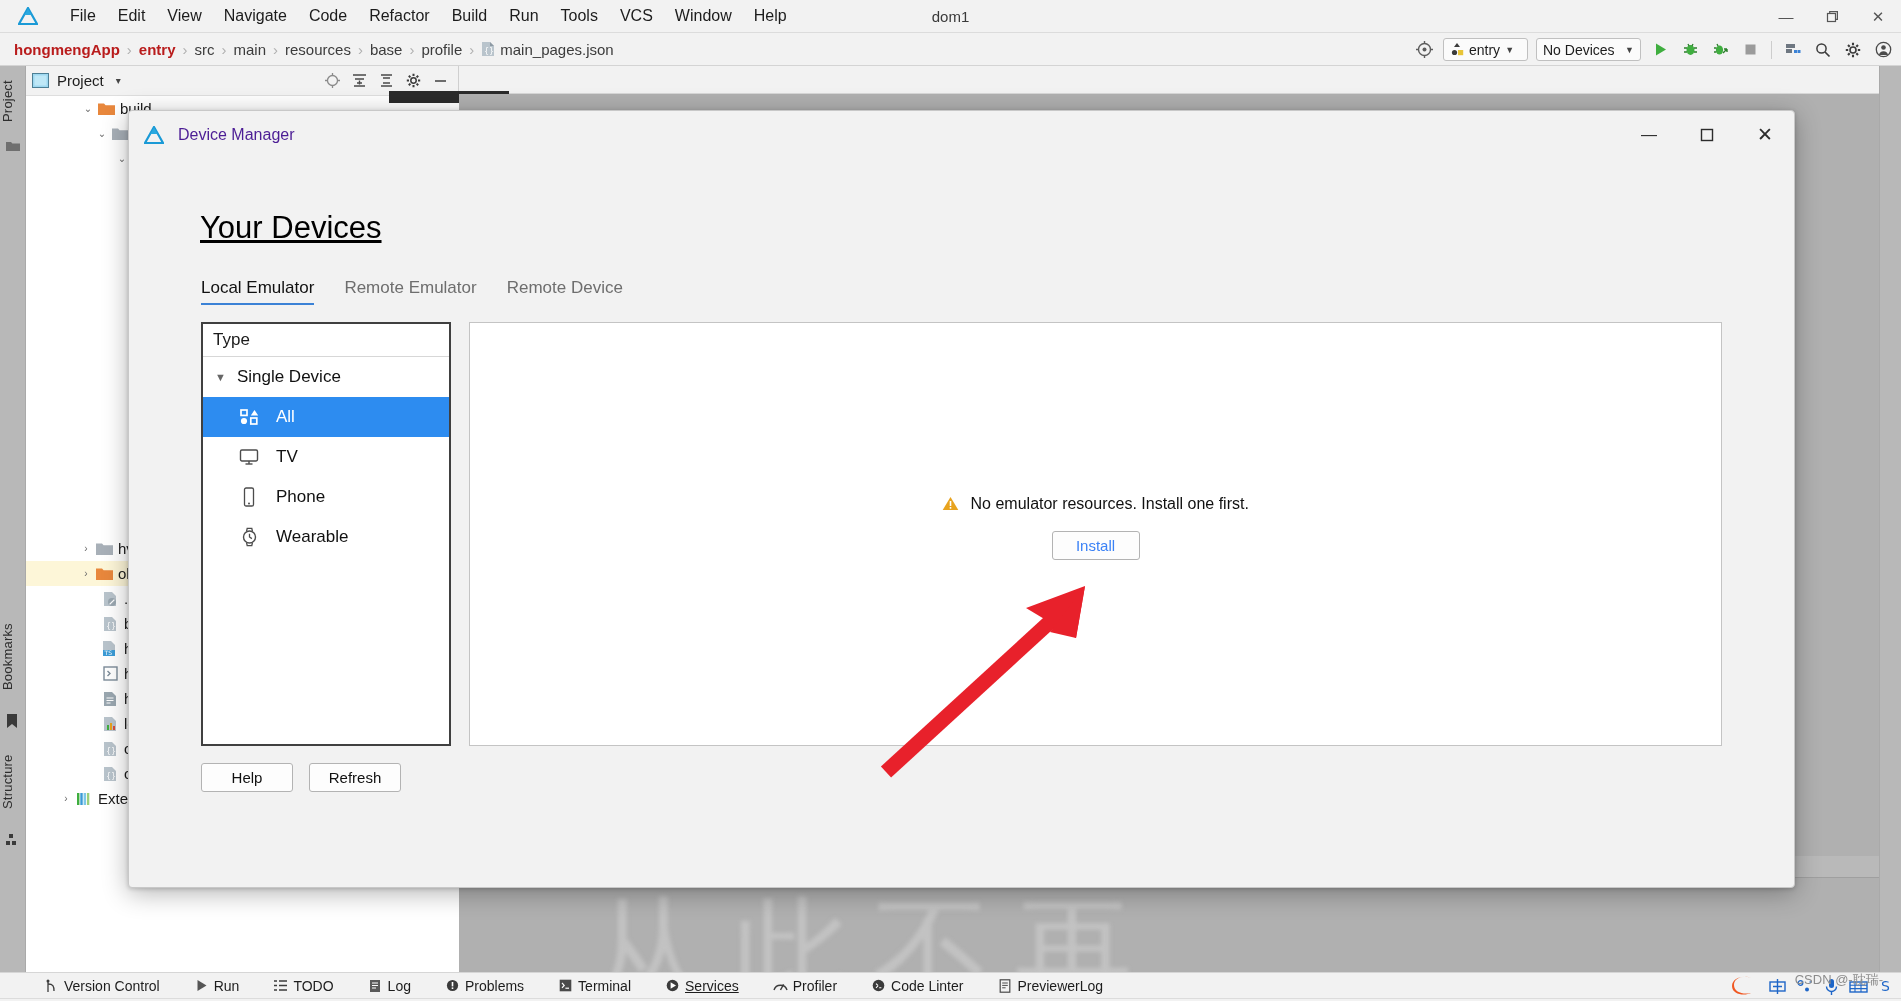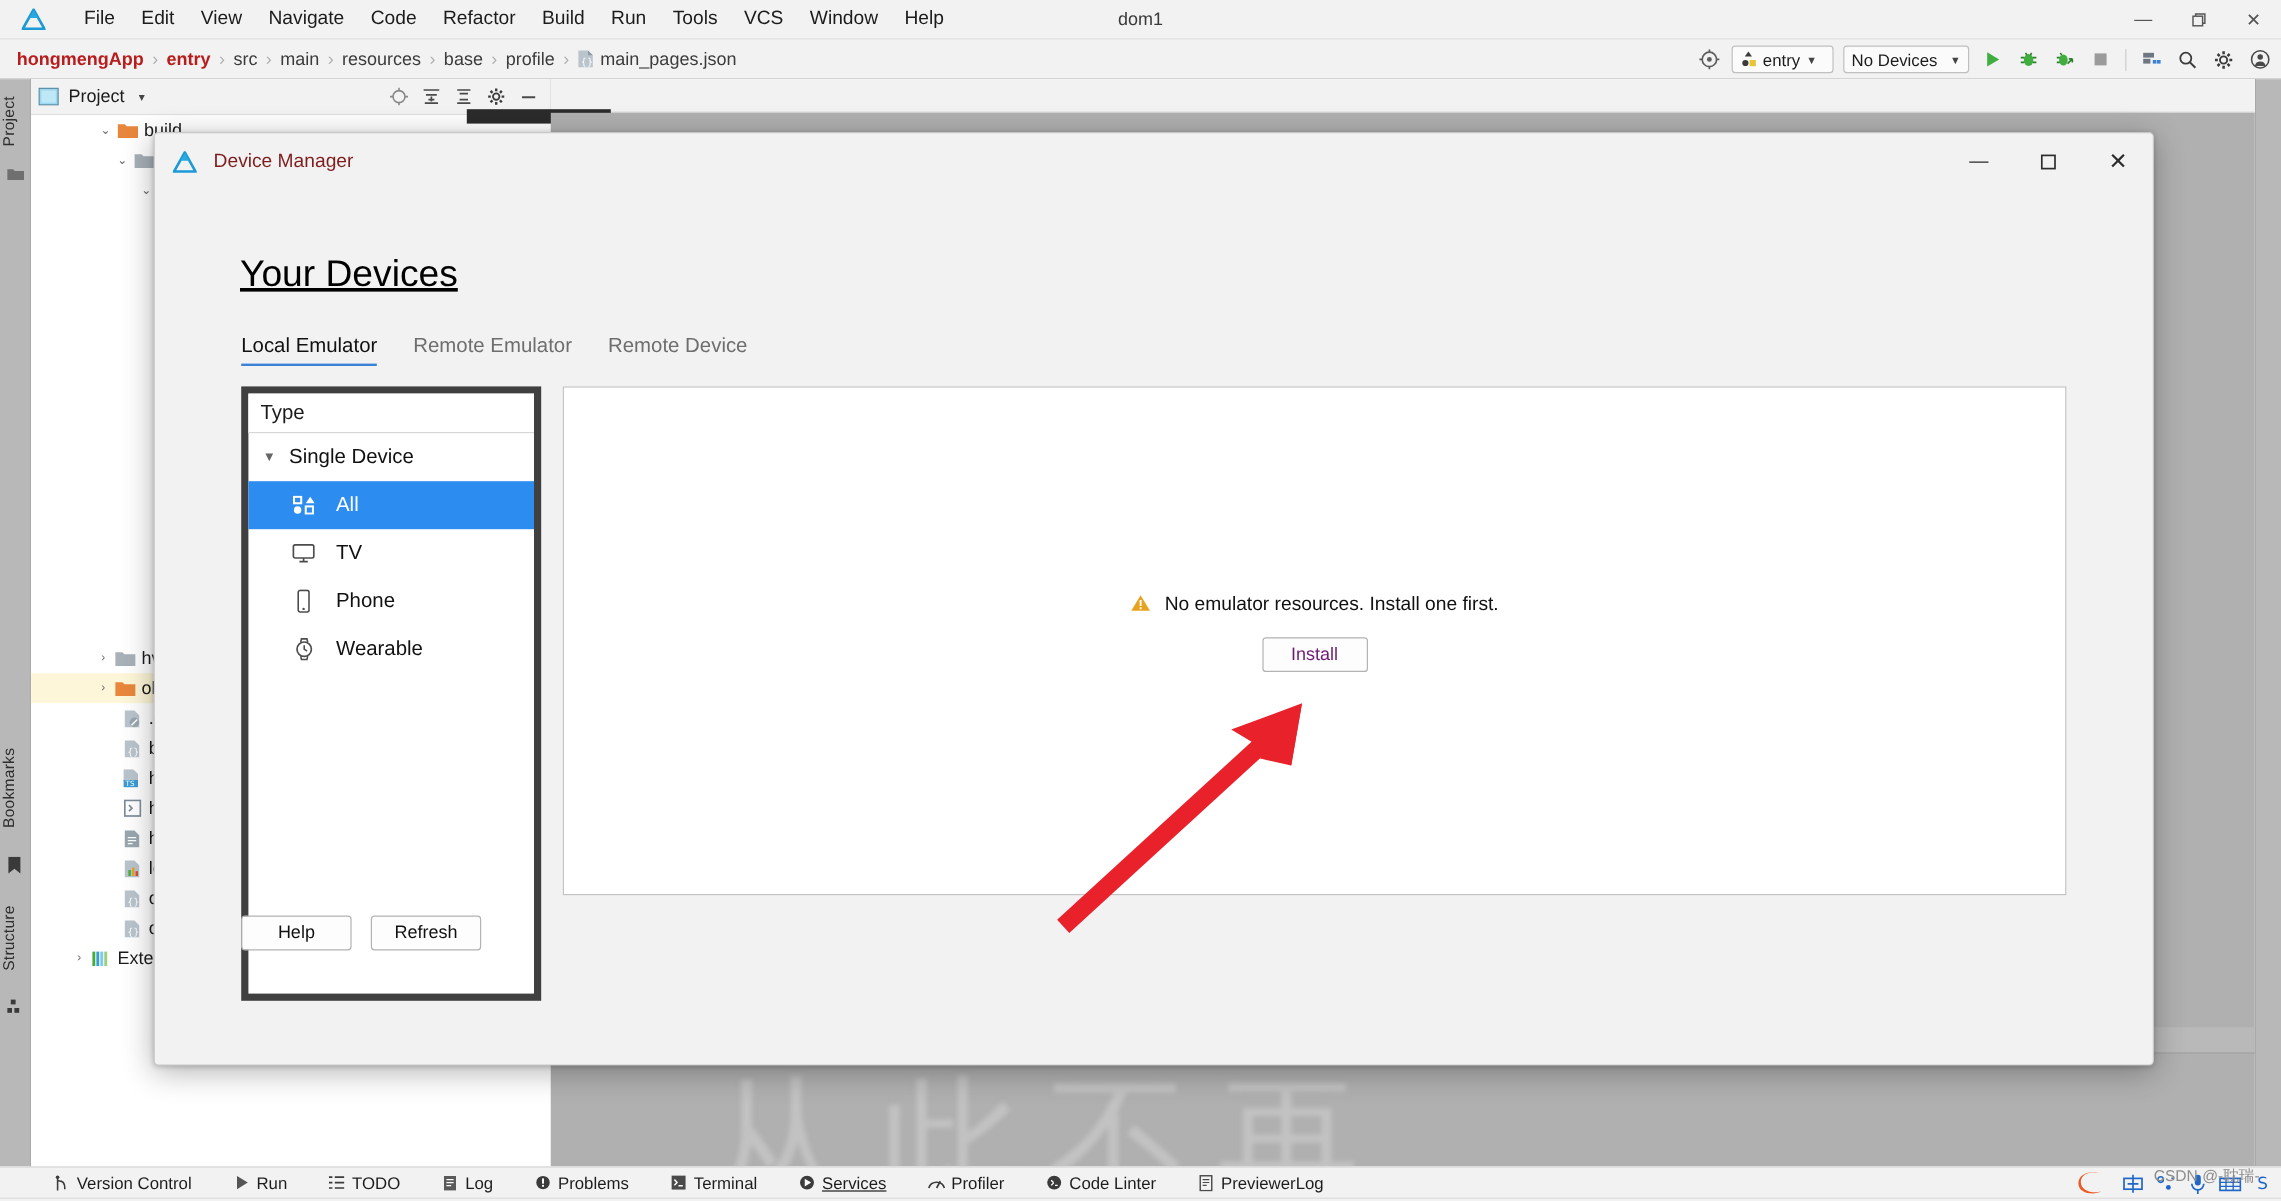--- a/index.html
+++ b/index.html
@@ -127,21 +127,21 @@
     background:#f2f2f2;
     border:1px solid #c8c8c8;
     border-radius:4px;
     box-shadow:0 5px 26px rgba(0,0,0,.30), 0 1px 4px rgba(0,0,0,.18);
     overflow:hidden;
   }
   #dlgtitle{
     height:47px; display:flex; align-items:center; padding-left:13px; position:relative;
   }
   #dlgtitle .dt-ico{ width:24px; height:24px; display:flex; align-items:center; justify-content:center;}
-  #dlgtitle .dt-text{ font-size:16px; color:#7f1d1d; margin-left:12px;}
+  #dlgtitle .dt-text{ font-size:16px; color:#4c1d95; margin-left:12px;}
   #dlgtitle .dt-btns{ position:absolute; right:0; top:0; height:47px; display:flex; align-items:center;}
   .dt-btn{ width:58px; height:47px; display:flex; align-items:center; justify-content:center; color:#2c2c2c;}
 
   #dlgbody{ position:relative; height:731px;}
   #dlgHeading{
     position:absolute; left:71px; top:52px; font-size:31px; color:#000;
     font-weight:normal;
     text-decoration:underline;
   }
   #tabs{
@@ -150,22 +150,22 @@
   .tab{
     font-size:17px; color:#6e6e6e; padding:0 16px 7px 0; margin-right:14px;
     position:relative; cursor:default;
   }
   .tab.active{ color:#111; }
   .tab.active:after{
     content:""; position:absolute; left:0; right:16px; bottom:0; height:2px; background:#3b82d6;
   }
 
   #typelist{
-    position:absolute; left:72px; top:164px; width:250px; height:512px;
-    background:#fff; border:6px solid #404040;
+    position:absolute; left:72px; top:164px; width:250px; height:424px;
+    background:#fff; border:2px solid #404040;
   }
   .tl-head{
     height:33px; border-bottom:1px solid #d7d7d7; display:flex; align-items:center;
     padding-left:10px; font-size:17px; color:#1b1b1b; background:#fff;
   }
   .tl-group{
     height:40px; display:flex; align-items:center; padding-left:12px;
     font-size:17px; color:#111;
   }
   .tl-group .gcaret{ font-size:11px; color:#666; margin-right:11px;}
@@ -181,21 +181,21 @@
     background:#fff; border:1px solid #c4c4c4;
   }
   #emptymsg{
     position:absolute; left:0; right:0; top:172px; text-align:center;
     font-size:16px; color:#111;
   }
   #emptymsg .warnico{ display:inline-block; vertical-align:-2px; margin-right:7px;}
   #installbtn{
     position:absolute; left:50%; transform:translateX(-50%); top:208px;
     width:88px; height:29px; border:1px solid #b3b3b3; border-radius:3px;
-    background:#fdfdfd; font-size:15px; color:#701a75;
+    background:#fdfdfd; font-size:15px; color:#3b82f6;
     display:flex; align-items:center; justify-content:center; cursor:default;
   }
   #dlgfooter{
     position:absolute; left:72px; top:605px; display:flex; gap:16px;
   }
   .fbtn{
     min-width:92px; height:29px; border:1px solid #b3b3b3; border-radius:3px;
     background:#fdfdfd; font-size:15px; color:#111;
     display:flex; align-items:center; justify-content:center; padding:0 14px; cursor:default;
   }

